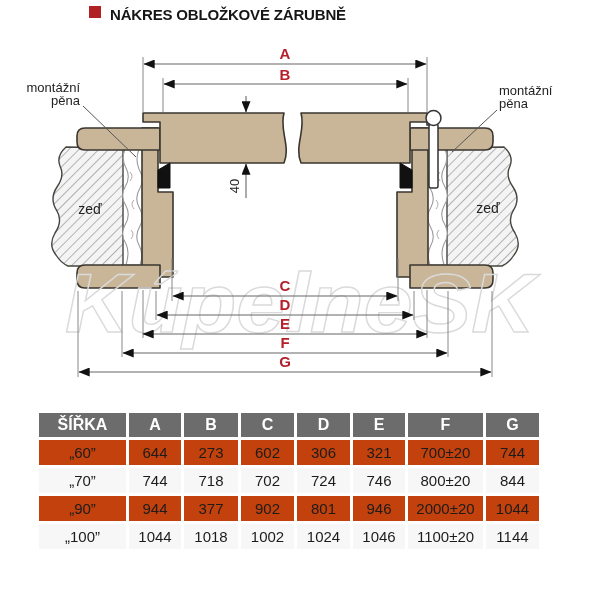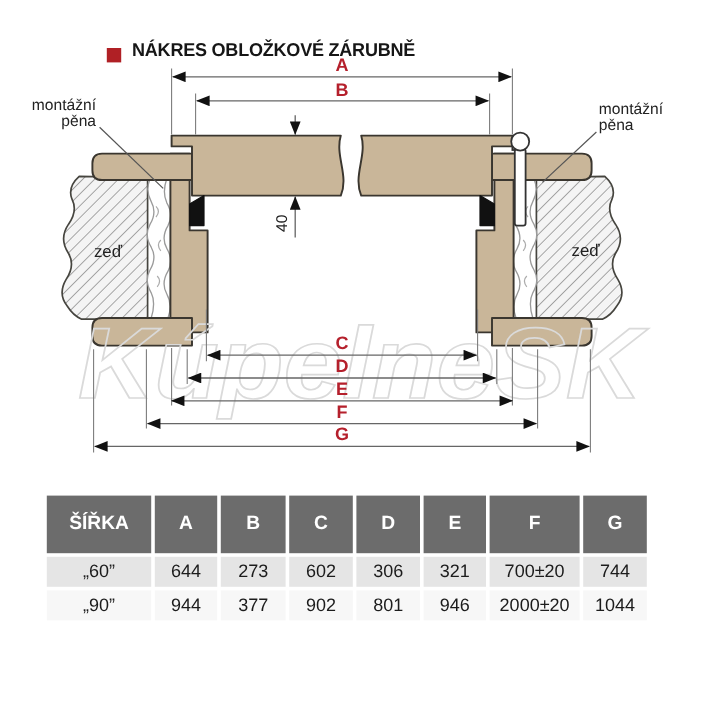--- a/index.html
+++ b/index.html
@@ -1,42 +1,42 @@
 <!DOCTYPE html>
 <html><head>
 <meta charset="utf-8">
 <style>
   html,body{margin:0;padding:0;}
   body{
     width:600px;height:600px;background:#ffffff;overflow:hidden;position:relative;
     font-family:"Liberation Sans",sans-serif;
   }
   
-  .title-bar{position:absolute;left:89px;top:6px;display:flex;align-items:flex-end;gap:9px;margin-top:28px;}
+  .title-bar{position:absolute;left:89px;top:6px;display:flex;align-items:flex-start;gap:9px;}
   .title-bullet{width:12px;height:12px;background:#b02025;flex:0 0 auto;}
   .title-text{font-size:15.5px;font-weight:700;color:#161616;letter-spacing:-0.2px;transform:scaleX(0.97);transform-origin:left center;white-space:nowrap;}
   
   svg.drawing{position:absolute;left:0;top:0;}
   .wood{stroke:#3a362f;stroke-width:1.6;stroke-linejoin:round;}
   .wall{stroke:#46453f;stroke-width:1.4;stroke-linejoin:round;}
   .foam{fill:#ffffff;stroke:#9a9a9a;stroke-width:1.1;stroke-linejoin:round;}
   .foam-curl{fill:none;stroke:#ababab;stroke-width:1;}
   .seal{fill:#111111;stroke:#111111;stroke-linejoin:round;}
   .hinge{fill:#ffffff;stroke:#333333;stroke-width:1.5;}
   .dim{stroke:#666666;stroke-width:1.1;}
   .ext{stroke:#7a7a7a;stroke-width:0.9;}
   .leader{stroke:#555555;stroke-width:1;}
   .dim-label{font-size:15px;font-weight:700;text-anchor:middle;}
   .anno{font-size:13px;fill:#222222;}
   .wall-label{font-size:14px;fill:#222222;text-anchor:middle;}
   .wm{font-size:84px;font-weight:700;font-style:italic;fill:none;stroke:#dadada;stroke-width:1.4;text-anchor:middle;}
   
   table.size-table{position:absolute;left:36px;top:410px;border-collapse:separate;border-spacing:3px;table-layout:fixed;}
-  table.size-table th{background:#6c6c6c;color:#ffffff;font-size:16px;font-weight:700;height:48px;padding:0;text-align:center;}
-  table.size-table td{background:#e5e5e5;color:#1c1c1c;font-size:15px;height:25px;padding:0;text-align:center;}
+  table.size-table th{background:#6c6c6c;color:#ffffff;font-size:16px;font-weight:700;height:24px;padding:0;text-align:center;}
+  table.size-table td{background:#c2410c;color:#1c1c1c;font-size:15px;height:25px;padding:0;text-align:center;}
   table.size-table tr:nth-child(even) td{background:#f7f7f7;}
 </style>
 </head>
 <body>
 
 <div class="title-bar">
   <span class="title-bullet"></span>
   <span class="title-text">NÁKRES OBLOŽKOVÉ ZÁRUBNĚ</span>
 </div>
 
@@ -162,23 +162,43 @@
       <td>„60”</td>
       <td>644</td>
       <td>273</td>
       <td>602</td>
       <td>306</td>
       <td>321</td>
       <td>700±20</td>
       <td>744</td>
     </tr>
     <tr>
+      <td>„70”</td>
+      <td>744</td>
+      <td>718</td>
+      <td>702</td>
+      <td>724</td>
+      <td>746</td>
+      <td>800±20</td>
+      <td>844</td>
+    </tr>
+    <tr>
       <td>„90”</td>
       <td>944</td>
       <td>377</td>
       <td>902</td>
       <td>801</td>
       <td>946</td>
       <td>2000±20</td>
       <td>1044</td>
     </tr>
+    <tr>
+      <td>„100”</td>
+      <td>1044</td>
+      <td>1018</td>
+      <td>1002</td>
+      <td>1024</td>
+      <td>1046</td>
+      <td>1100±20</td>
+      <td>1144</td>
+    </tr>
   </tbody>
 </table>
 
 </body></html>

